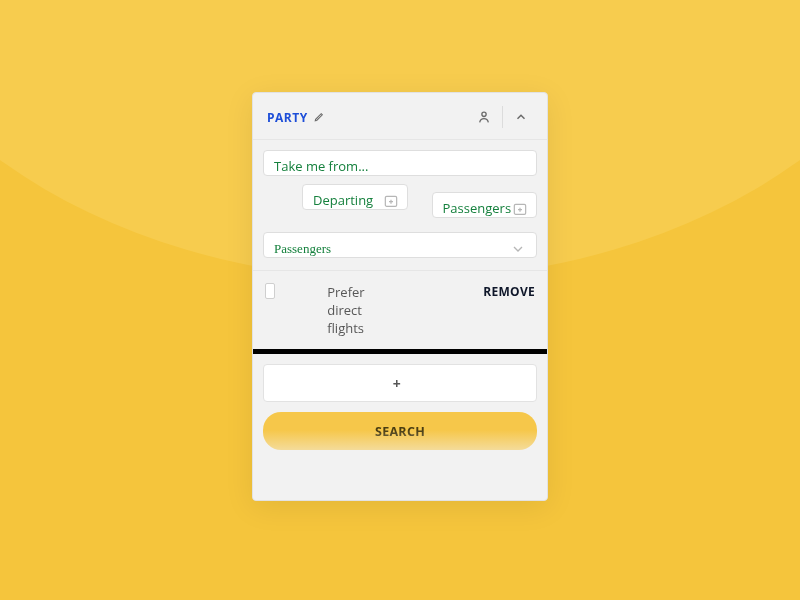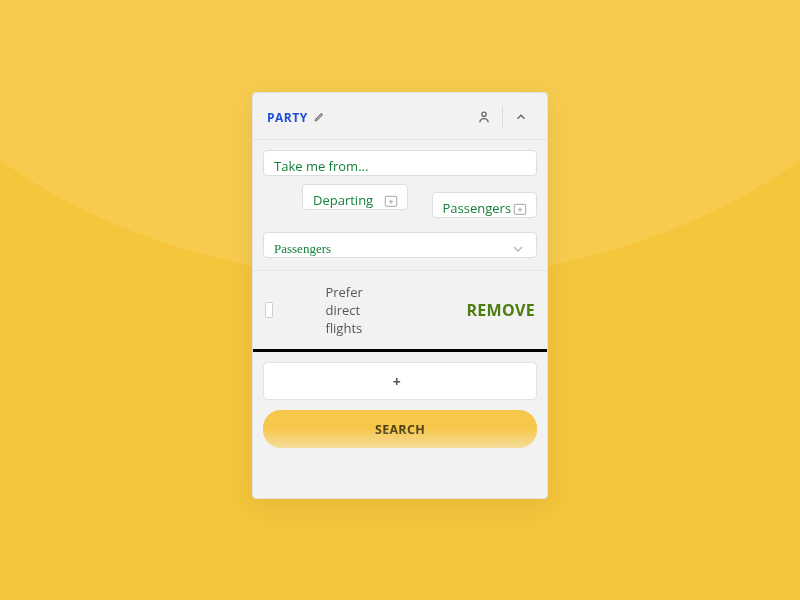--- a/index.html
+++ b/index.html
@@ -82,43 +82,42 @@
     cursor: text;
   }
   .field + .field { margin-top: 8px; }
   .row2 { display: flex; gap: 24px; margin-top: 8px; padding-left: 39px; }
   .row2 .field { flex: 1; padding-right: 8px; }
   .field-label { flex: 1; }
   .trail-icon { color: #b6b6b6; display: flex; align-items: center; }
   .select-field { margin-top: 14px; cursor: pointer; font-family: Liberation Serif, serif; }
   .footer-row {
     display: flex;
-    align-items: center;
     padding: 12px 12px;
-    border-bottom: 3px solid #000000;
+    border-bottom: 5px solid #000000;
     gap: 44px;
   }
   .chk {
     width: 16px; height: 16px;
     border: 1px solid #cfcfcf;
     border-radius: 2px;
     background: #fff;
     margin-right: 8px;
     cursor: pointer;
   }
   .chk-label {
     font-size: 13px;
     color: #575757;
   }
   .footer-spacer { flex: 1; }
   .remove {
-    font-size: 16px;
+    font-size: 12px;
     font-weight: 700;
     letter-spacing: 0.3px;
-    color: #4d7c0f;
+    color: #0f172a;
     cursor: pointer;
   }
   .btn {
     margin: 10px 10px 0 10px;
     height: 38px;
     border-radius: 18px;
     display: flex;
     align-items: center;
     justify-content: center;
     font-size: 12.5px;

